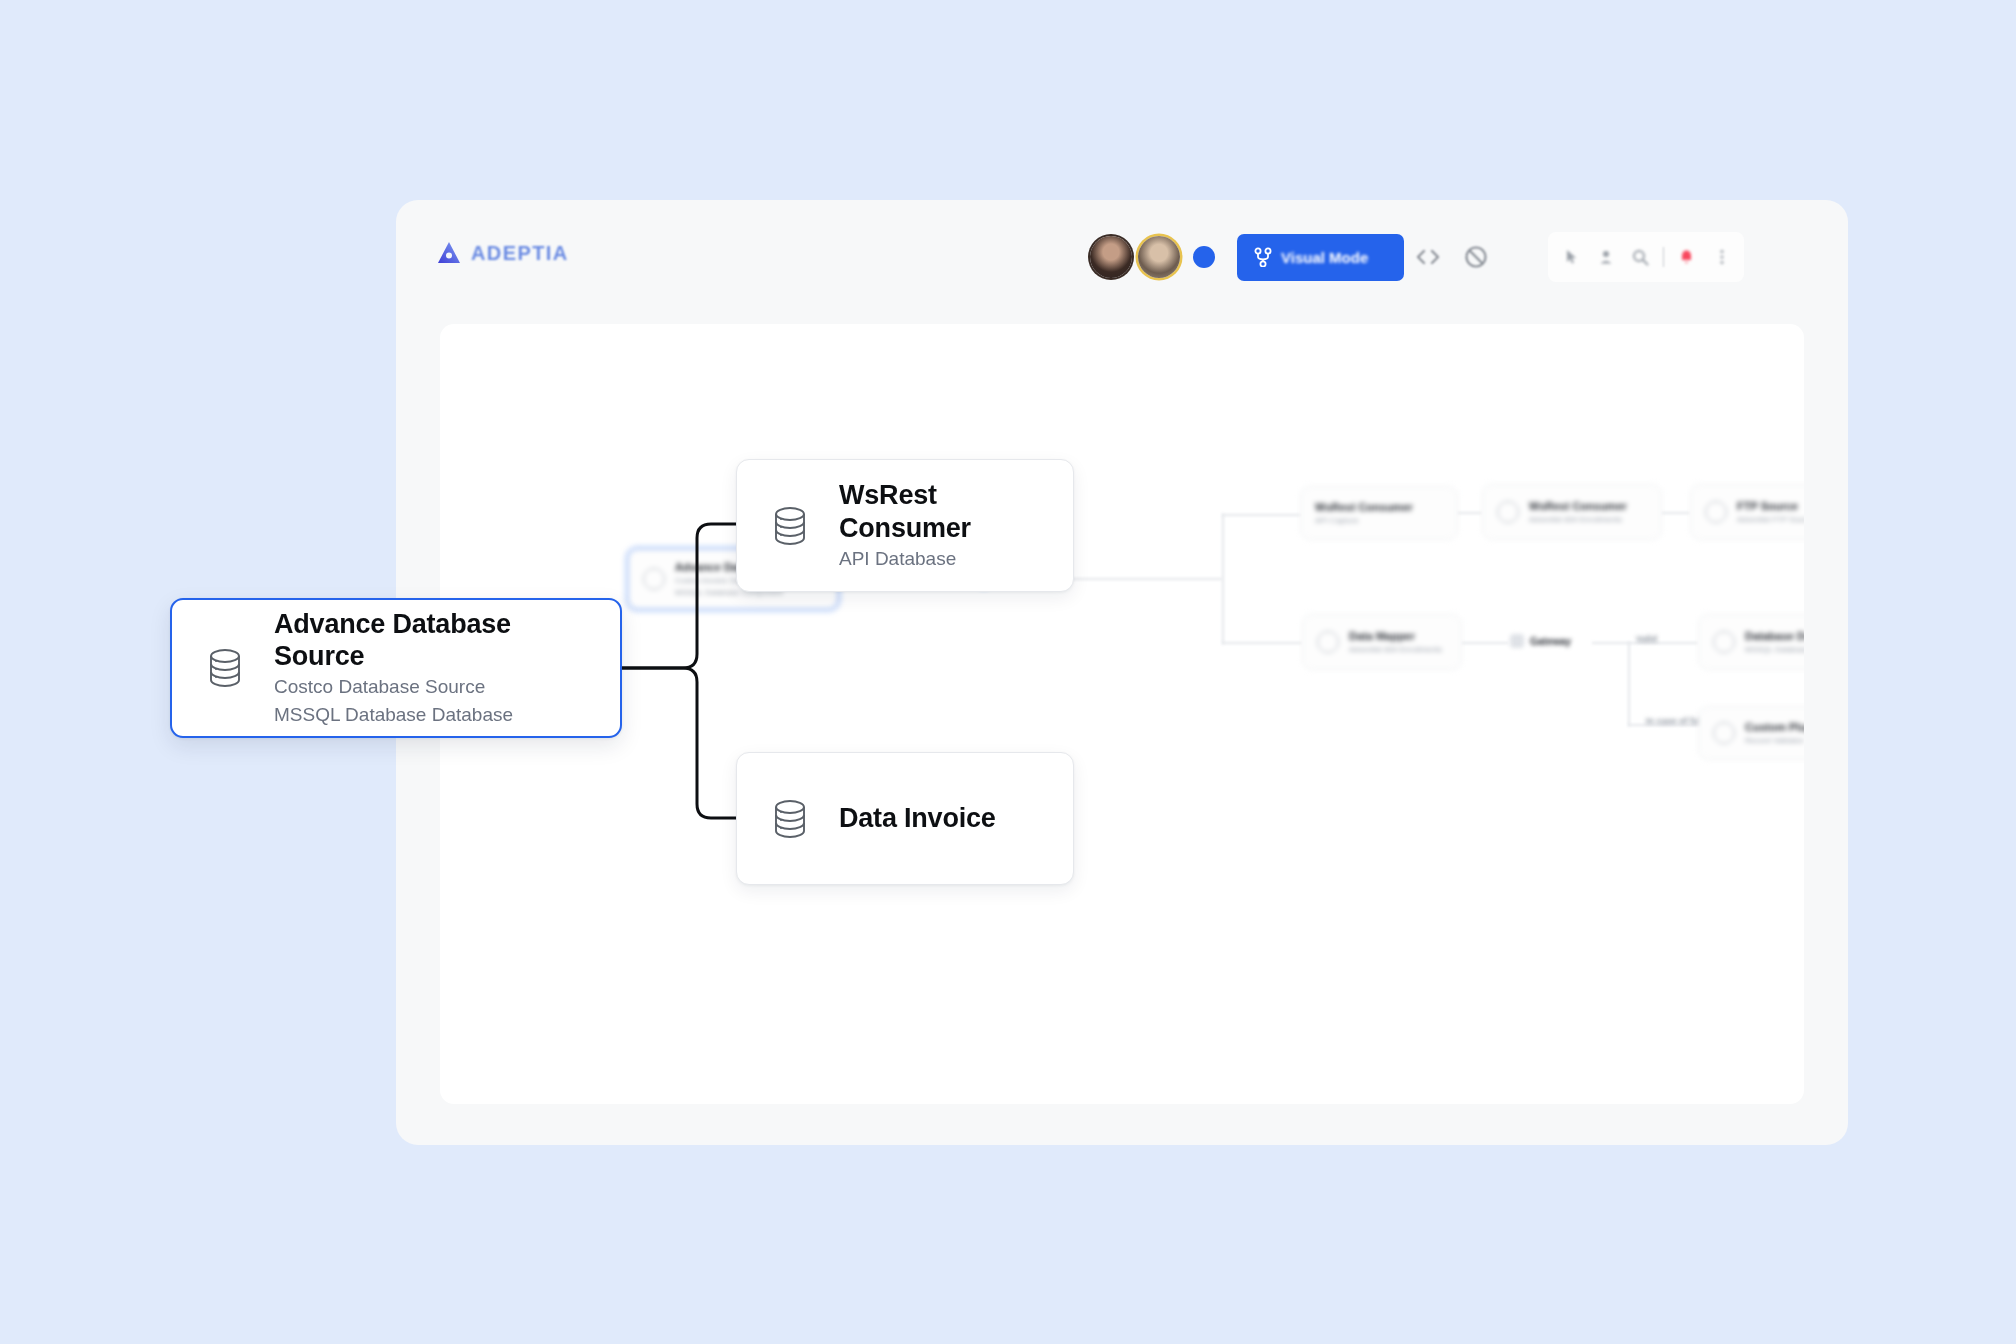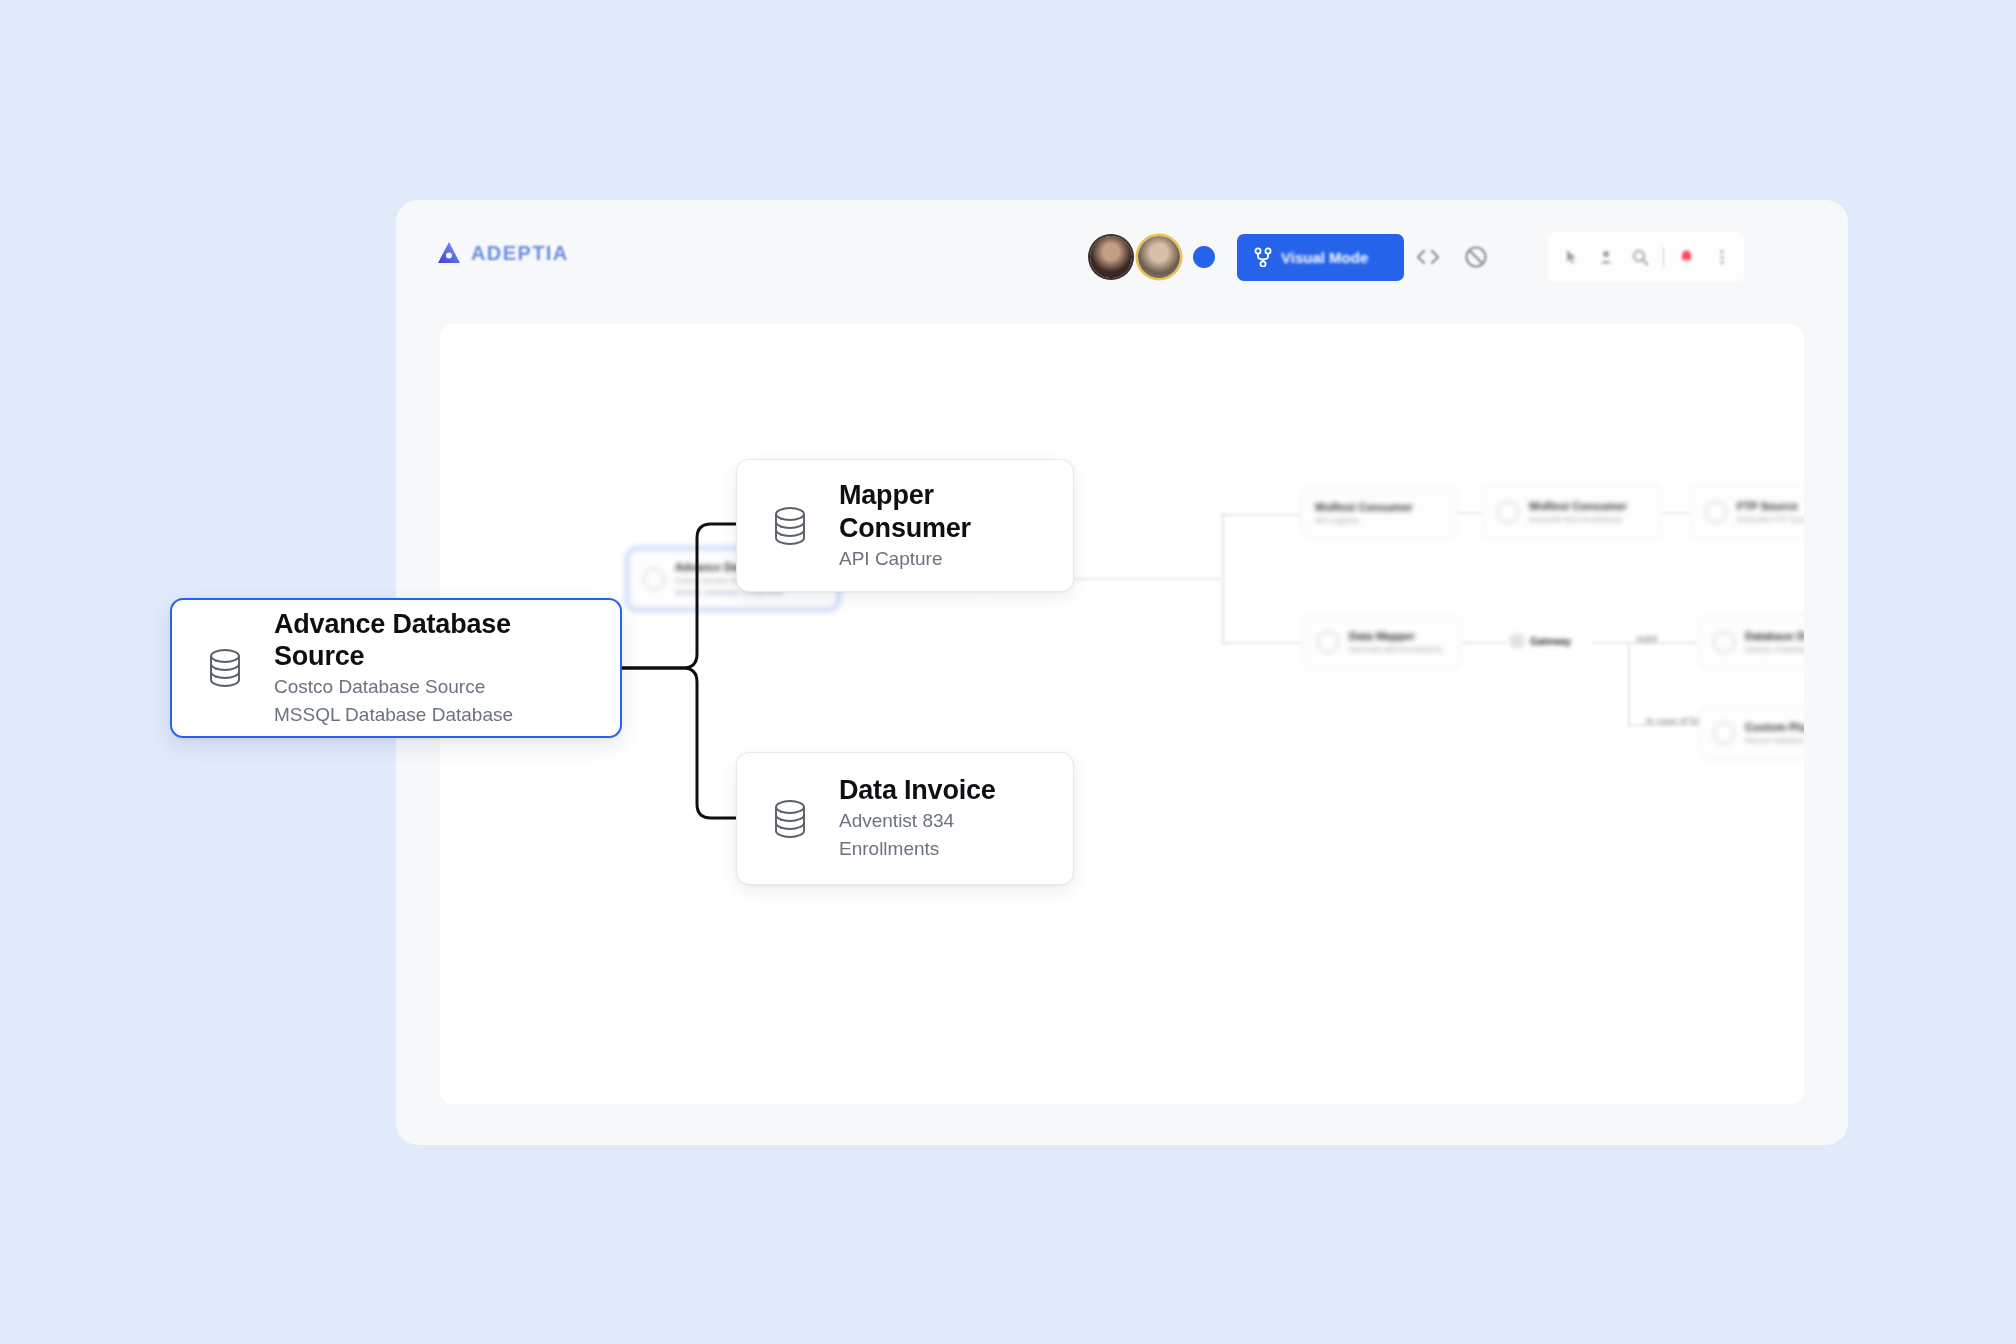--- a/index.html
+++ b/index.html
@@ -368,38 +368,37 @@
     <svg class="card-icon" viewBox="0 0 46 46">
       <ellipse cx="23" cy="11" rx="14" ry="6" fill="none" stroke="#5a6068" stroke-width="1.9"></ellipse>
       <path d="M9 11 L9 35 C9 38.3 15.3 41 23 41 C30.7 41 37 38.3 37 35 L37 11" fill="none" stroke="#5a6068" stroke-width="1.9"></path>
       <path d="M9 19 C9 22.3 15.3 25 23 25 C30.7 25 37 22.3 37 19" fill="none" stroke="#5a6068" stroke-width="1.9"></path>
       <path d="M9 27 C9 30.3 15.3 33 23 33 C30.7 33 37 30.3 37 27" fill="none" stroke="#5a6068" stroke-width="1.9"></path>
       <circle cx="14" cy="16" r="1" fill="#5a6068"></circle>
       <circle cx="14" cy="24" r="1" fill="#5a6068"></circle>
       <circle cx="14" cy="32" r="1" fill="#5a6068"></circle>
     </svg>
     <div class="card-body">
-      <span class="card-title">Mapper Consumer</span>
-      <span class="card-sub">API Capture</span>
+      <span class="card-title">WsRest Consumer</span>
+      <span class="card-sub">API Database</span>
     </div>
   </div>
 
   <div class="card" style="left:736px; top:752px; width:338px; height:133px;">
     <svg class="card-icon" viewBox="0 0 46 46">
       <ellipse cx="23" cy="11" rx="14" ry="6" fill="none" stroke="#5a6068" stroke-width="1.9"></ellipse>
       <path d="M9 11 L9 35 C9 38.3 15.3 41 23 41 C30.7 41 37 38.3 37 35 L37 11" fill="none" stroke="#5a6068" stroke-width="1.9"></path>
       <path d="M9 19 C9 22.3 15.3 25 23 25 C30.7 25 37 22.3 37 19" fill="none" stroke="#5a6068" stroke-width="1.9"></path>
       <path d="M9 27 C9 30.3 15.3 33 23 33 C30.7 33 37 30.3 37 27" fill="none" stroke="#5a6068" stroke-width="1.9"></path>
       <circle cx="14" cy="16" r="1" fill="#5a6068"></circle>
       <circle cx="14" cy="24" r="1" fill="#5a6068"></circle>
       <circle cx="14" cy="32" r="1" fill="#5a6068"></circle>
     </svg>
     <div class="card-body">
       <span class="card-title">Data Invoice</span>
-      <span class="card-sub">Adventist 834 Enrollments</span>
     </div>
   </div>
 
   <svg class="cursor-triangle" width="92" height="74" viewBox="0 0 92 74">
     <path d="M2 2 L90 6 L40 72 Z" fill="#f5b01a"></path>
   </svg>
 
 </div>
 
 </body></html>

